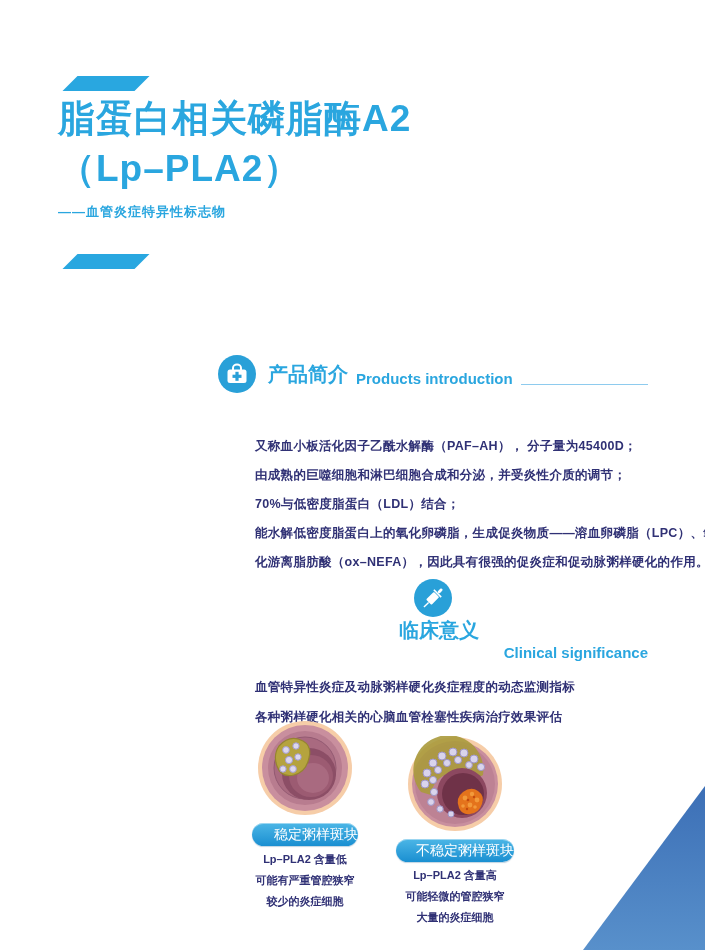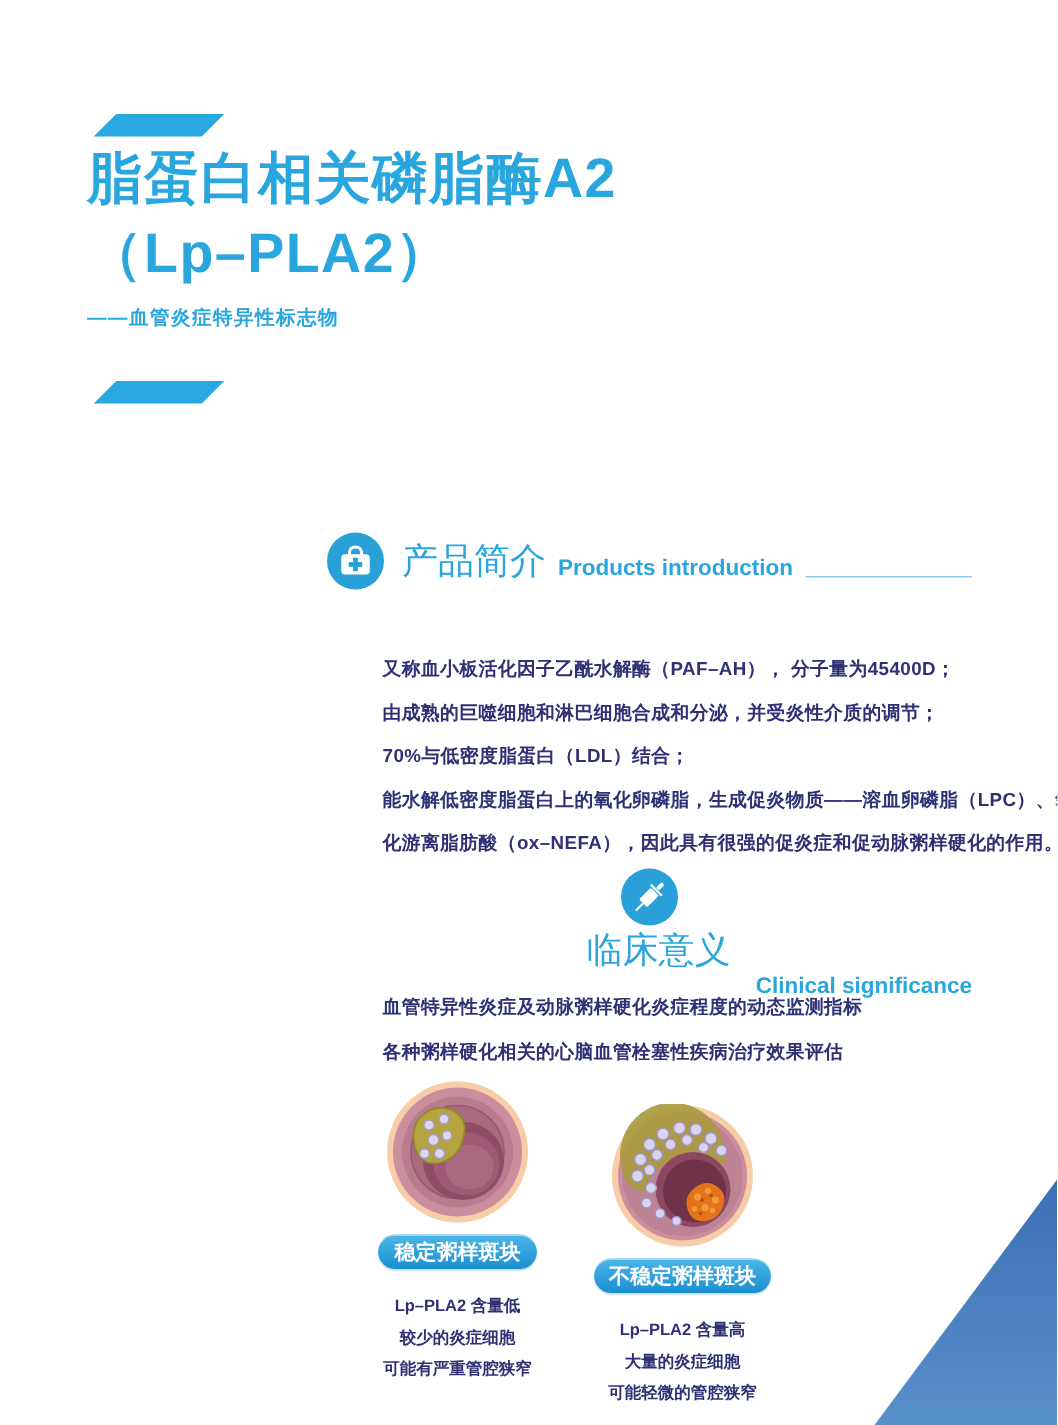--- a/index.html
+++ b/index.html
@@ -29,55 +29,55 @@
   .sec-header{
     position:absolute;left:218px;width:430px;display:flex;align-items:center;
   }
   .sec1-header{top:355px;}
   .sec2-header{top:579px;flex-direction:column;}
   .icon-circle{
     width:38px;height:38px;border-radius:50%;background:#29a0d8;flex:0 0 38px;
     display:flex;align-items:center;justify-content:center;
   }
   .sec-title{
-    margin-left:12px;color:#2aa6df;font-weight:normal;font-size:24px;white-space:nowrap;
+    margin-left:12px;color:#2aa6df;font-weight:bold;font-size:20px;white-space:nowrap;
   }
   .sec-title-en{
     margin-left:8px;color:#2aa6df;font-size:15px;font-weight:bold;white-space:nowrap;
     align-self:flex-end;margin-bottom:6px;
   }
   .sec-rule{
     flex:1 1 auto;border-bottom:1.5px solid #8ecbee;align-self:flex-end;
     margin-bottom:8px;margin-left:8px;
   }
 
   
   .sec-body{
     position:absolute;left:255px;width:430px;color:#303175;font-size:12.5px;
     font-weight:600;letter-spacing:0.3px;margin-top:40px;
   }
   .sec1-body{top:392px;}
   .sec1-body .bline{line-height:29px;white-space:nowrap;}
-  .sec2-body{top:616px;}
+  .sec2-body{top:632px;}
   .sec2-body .bline{line-height:30px;white-space:nowrap;}
 
   
   .figure{position:absolute;width:130px;text-align:center;}
   .figure-stable{left:240px;top:720px;}
   .figure-unstable{left:390px;top:736px;}
   .artery{width:96px;height:96px;display:block;margin:0 auto;}
   .pill{
     margin:7px auto 0 auto;height:23px;line-height:23px;border-radius:12px;
     background:linear-gradient(to bottom,#4cb6e6,#1a8fd1);
     box-shadow:inset 0 1px 0 rgba(255,255,255,.45), 0 1px 1px rgba(0,80,140,.25);
-    color:#ffffff;font-weight:bold;font-size:14px;white-space:nowrap;
+    color:#ffffff;font-weight:normal;font-size:14px;white-space:nowrap;text-align:right;
   }
   .pill-stable{width:106px;}
   .pill-unstable{width:118px;}
-  .notes{margin-top:15px;color:#303175;font-size:11px;font-weight:600;line-height:21px;}
+  .notes{margin-top:3px;color:#303175;font-size:11px;font-weight:600;line-height:21px;}
 
   
   .corner-triangle{
     position:absolute;right:0;bottom:0;width:122px;height:164px;
     background:linear-gradient(to bottom,#3c6fb6 0%,#5890cb 100%);
     clip-path:polygon(100% 0,100% 100%,0 100%);
   }
 </style>
 </head>
 <body>
@@ -150,22 +150,22 @@
           <circle cx="39" cy="26" r="3.2"></circle>
         <circle cx="32" cy="40" r="3.6"></circle>
           <circle cx="41" cy="37" r="3.2"></circle>
         <circle cx="26" cy="49" r="3.2"></circle>
           <circle cx="36" cy="49" r="3.4"></circle>
       </g>
     </svg>
     <div class="pill pill-stable">稳定粥样斑块</div>
     <div class="notes">
       <div>Lp–PLA2 含量低</div>
+      <div>可能有严重管腔狭窄</div>
       <div>较少的炎症细胞</div>
-      <div>可能有严重管腔狭窄</div>
     </div>
   </div>
 
   <div class="figure figure-unstable">
     <svg class="artery" viewBox="0 0 96 96">
       <circle cx="48" cy="48" r="47" fill="#f6cda8"></circle>
       <circle cx="48" cy="48" r="43" fill="#c98f9e"></circle>
       <circle cx="48" cy="48" r="40" fill="#bd8294"></circle>
       <path d="M14,56 a35,35 0 1 1 62,-17 l-10,6 a24,24 0 0 0 -42,14 z" fill="#aa9a3c" opacity="0.9"></path>
       <circle cx="55" cy="57" r="25" fill="#8c4860"></circle>
@@ -200,19 +200,19 @@
         <circle cx="51" cy="24" r="3.6"></circle>
           <circle cx="62" cy="29" r="3.4"></circle>
         <circle cx="24" cy="66" r="3.4"></circle>
           <circle cx="33" cy="73" r="3.2"></circle>
         <circle cx="44" cy="78" r="3"></circle>
       </g>
     </svg>
     <div class="pill pill-unstable">不稳定粥样斑块</div>
     <div class="notes">
       <div>Lp–PLA2 含量高</div>
+      <div>可能轻微的管腔狭窄</div>
       <div>大量的炎症细胞</div>
-      <div>可能轻微的管腔狭窄</div>
     </div>
   </div>
 
   <div class="corner-triangle"></div>
 </div>
 
 </body></html>

